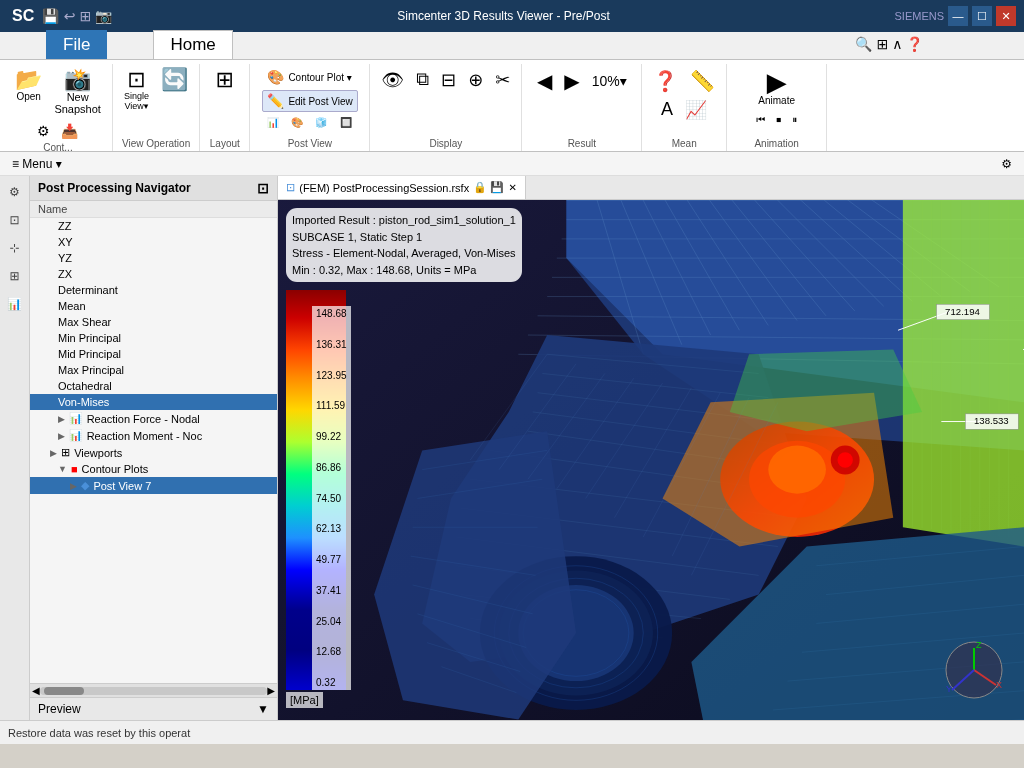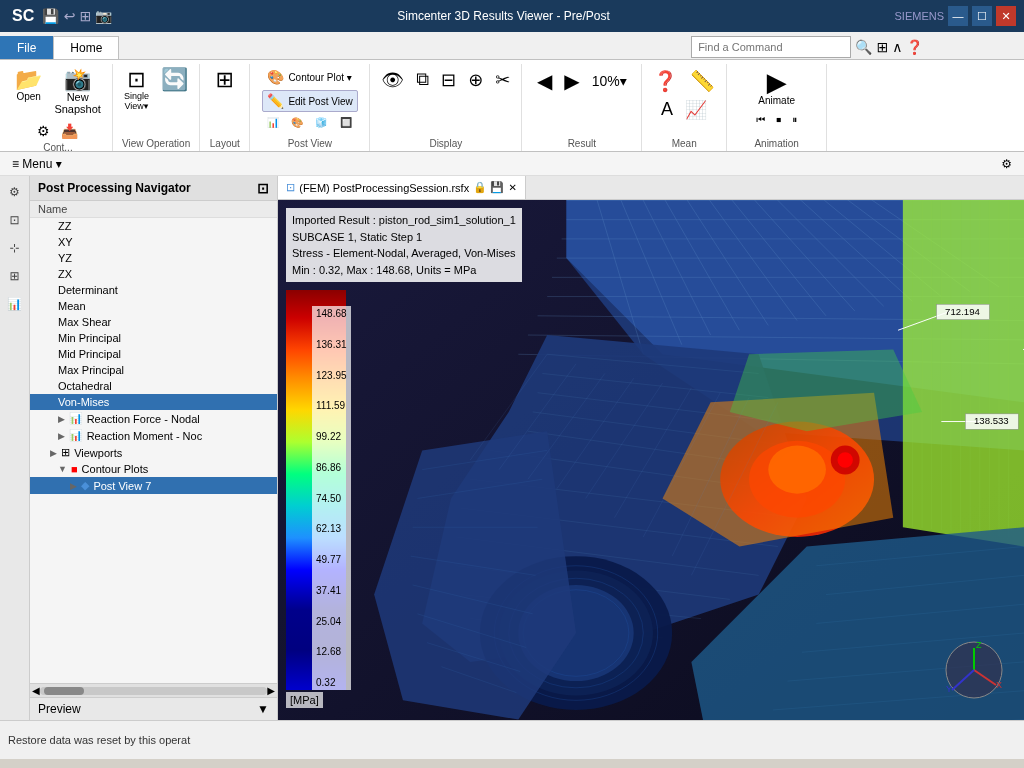--- a/index.html
+++ b/index.html
@@ -26,23 +26,24 @@
     .ribbon-tabs {
       background: #f0f0f0;
       display: flex;
       align-items: flex-end;
       height: 28px;
       border-bottom: 1px solid #c0c0c0;
     }
     .ribbon-tab {
       padding: 4px 16px;
       cursor: pointer;
-      font-size: 12px;
+      font-size: 17px;
       border: 1px solid transparent;
       border-bottom: none;
+      margin-left: 46px;
     }
     .ribbon-tab.file { background: #2e75b6; color: white; padding: 4px 16px; }
     .ribbon-tab.active { background: white; border-color: #c0c0c0; }
     .search-input {
       width: 160px;
       height: 22px;
       border: 1px solid #aaa;
       padding: 2px 6px;
       font-size: 11px;
     }
@@ -224,20 +225,21 @@
     
     .info-text {
       position: absolute;
       top: 8px;
       left: 8px;
       color: black;
       font-size: 11px;
       background: rgba(255,255,255,0.85);
       padding: 4px 6px;
       line-height: 1.5;
+      border-radius: 11px;
     }
 
     
     .color-scale {
       position: absolute;
       left: 8px;
       top: 90px;
       bottom: 30px;
       width: 60px;
       display: flex;
@@ -292,21 +294,21 @@
       bottom: 20px;
       right: 20px;
       width: 60px;
       height: 60px;
     }
 
     
     .status-bar {
       background: #f0f0f0;
       border-top: 1px solid #ccc;
-      height: 39px;
+      height: 24px;
       display: flex;
       align-items: center;
       padding: 0 8px;
       font-size: 11px;
       color: #333;
     }
 
     
     .left-toolbar {
       width: 30px;
@@ -355,21 +357,20 @@
     <button class="win-btn">☐</button>
     <button class="win-btn close">✕</button>
   </div>
 </div>
 
 <div class="ribbon-tabs">
   <div class="ribbon-tab file">File</div>
   <div class="ribbon-tab active">Home</div>
 
   <div style="position:absolute;right:100px;top:36px;display:flex;align-items:center;gap:4px;">
-    <input class="search-input" type="text" placeholder="Find a Command" style="">
     <span style="font-size:14px;cursor:pointer;">🔍</span>
     <span style="font-size:14px;cursor:pointer;">⊞</span>
     <span style="font-size:14px;cursor:pointer;">∧</span>
     <span style="font-size:14px;cursor:pointer;">❓</span>
   </div>
 </div>
 
 <div class="ribbon">
 
   <div class="ribbon-group">

